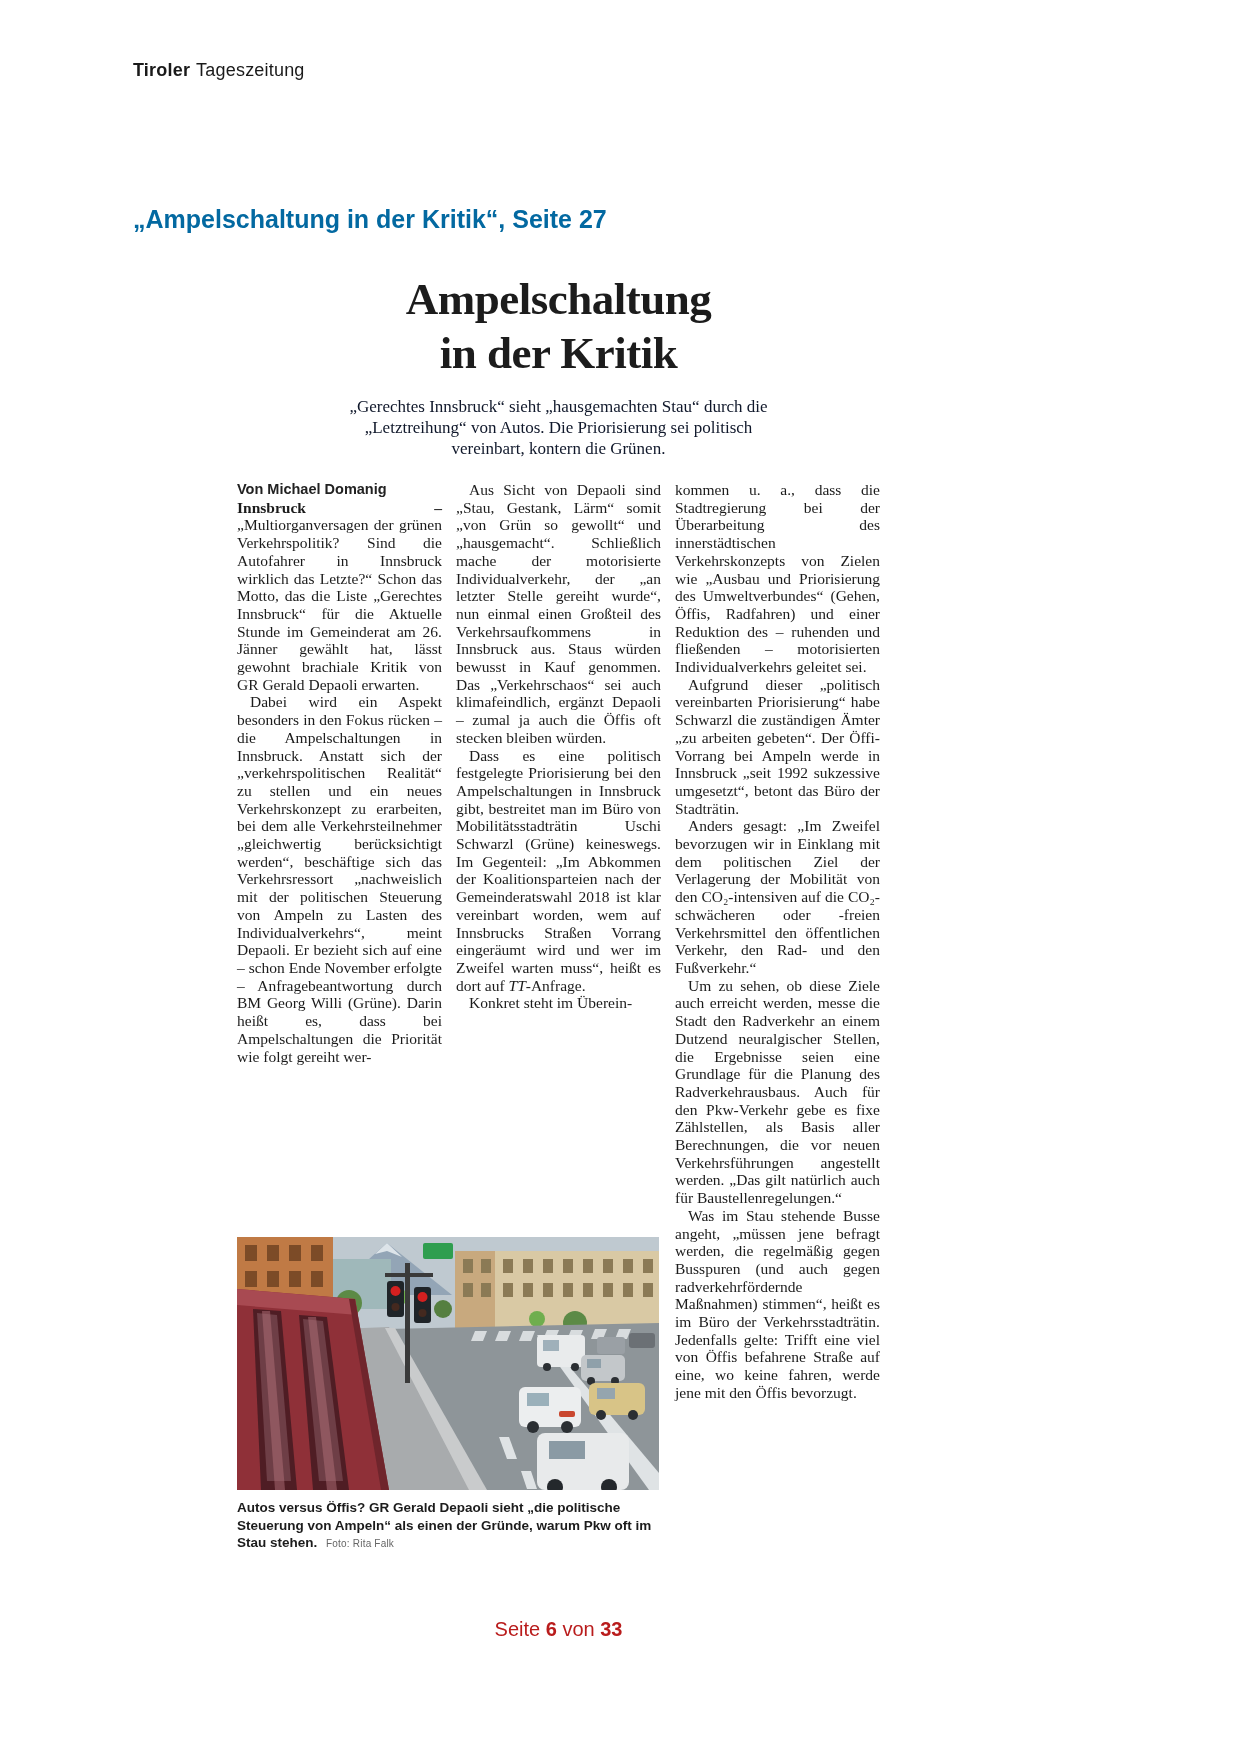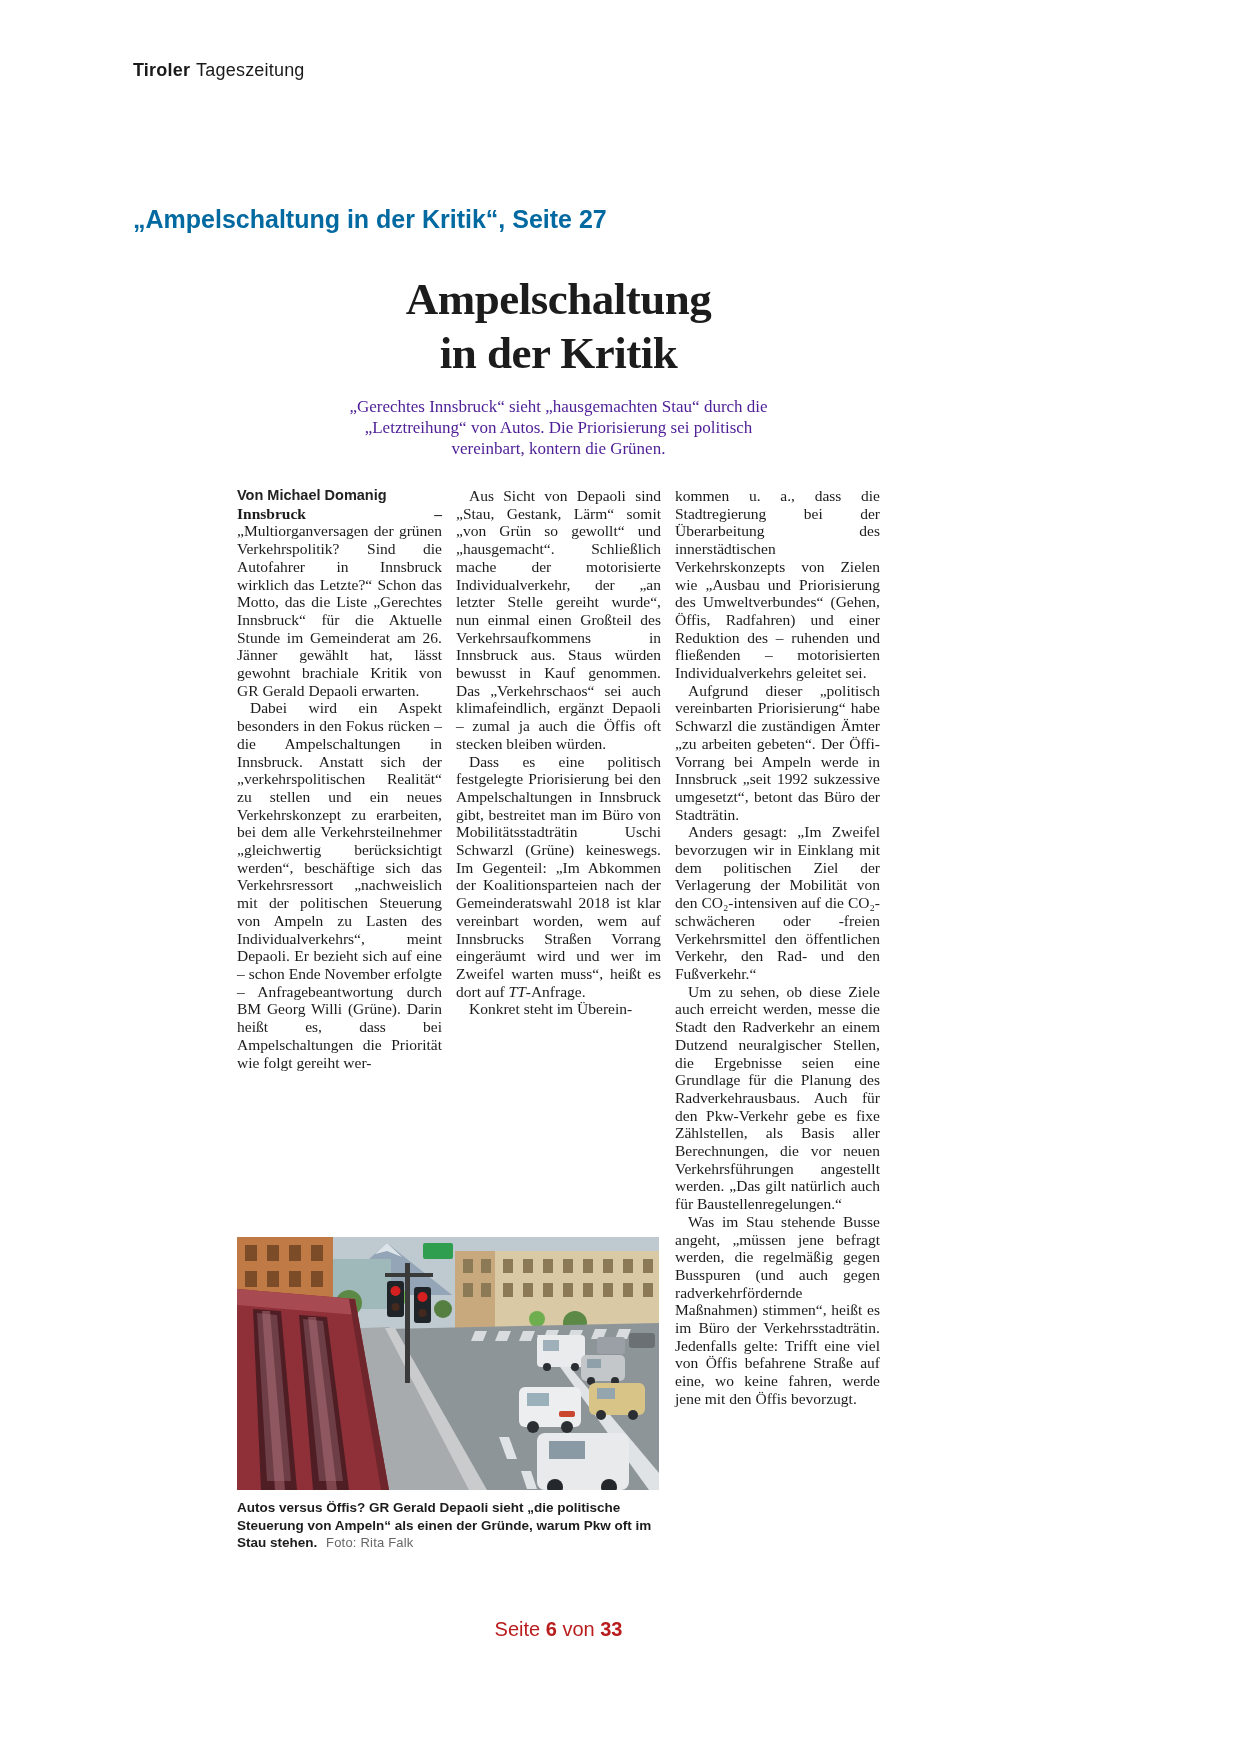--- a/index.html
+++ b/index.html
@@ -20,42 +20,42 @@
     font-family:"Liberation Sans","DejaVu Sans",sans-serif;
     font-weight:700;font-size:25px;color:#0369a1;
   }
   .article{position:absolute;left:237px;top:272px;width:643px;}
   .headline{
     text-align:center;font-weight:700;font-size:45px;line-height:54px;
     color:#1c1c1c;letter-spacing:-0.5px;
   }
   .standfirst{
     margin:16px auto 0;width:430px;text-align:center;
-    font-size:17px;line-height:21px;color:#4c1d95;
-  }
-  .columns{display:flex;gap:14px;margin-top:28px;}
+    font-size:17px;line-height:21px;color:#0f172a;
+  }
+  .columns{display:flex;gap:14px;margin-top:22px;}
   .col{width:205px;font-size:15.5px;line-height:17.7px;text-align:justify;color:#1b1b1b;}
   .byline{
     font-family:"Liberation Sans","DejaVu Sans",sans-serif;
     font-weight:700;font-size:14.5px;color:#222;margin:0 0 16px 0;text-align:left;
   }
   .col p{margin:0;}
   .col p.indent{text-indent:13px;}
   .lead{font-weight:700;}
   .tt-italic{font-style:italic;}
   .photo{
     position:absolute;left:237px;top:1237px;width:422px;height:253px;overflow:hidden;
   }
   .photo svg{display:block;}
   .caption{
     position:absolute;left:237px;top:1499px;width:426px;
     font-family:"Liberation Sans","DejaVu Sans",sans-serif;
     font-weight:700;font-size:13.5px;line-height:17.5px;color:#1c1c1c;text-align:left;
   }
-  .credit{font-weight:400;font-size:13px;color:#666;margin-left:5px;letter-spacing:.2px;}
+  .credit{font-weight:400;font-size:10px;color:#666;margin-left:5px;letter-spacing:.2px;}
   .pagenum{
     position:absolute;left:237px;top:1618px;width:643px;text-align:center;
     font-family:"Liberation Sans","DejaVu Sans",sans-serif;font-size:20px;color:#b91c1c;
   }
   .pagenum .b{font-weight:700;}
 </style>
 </head>
 <body>
 
 <div class="masthead">

